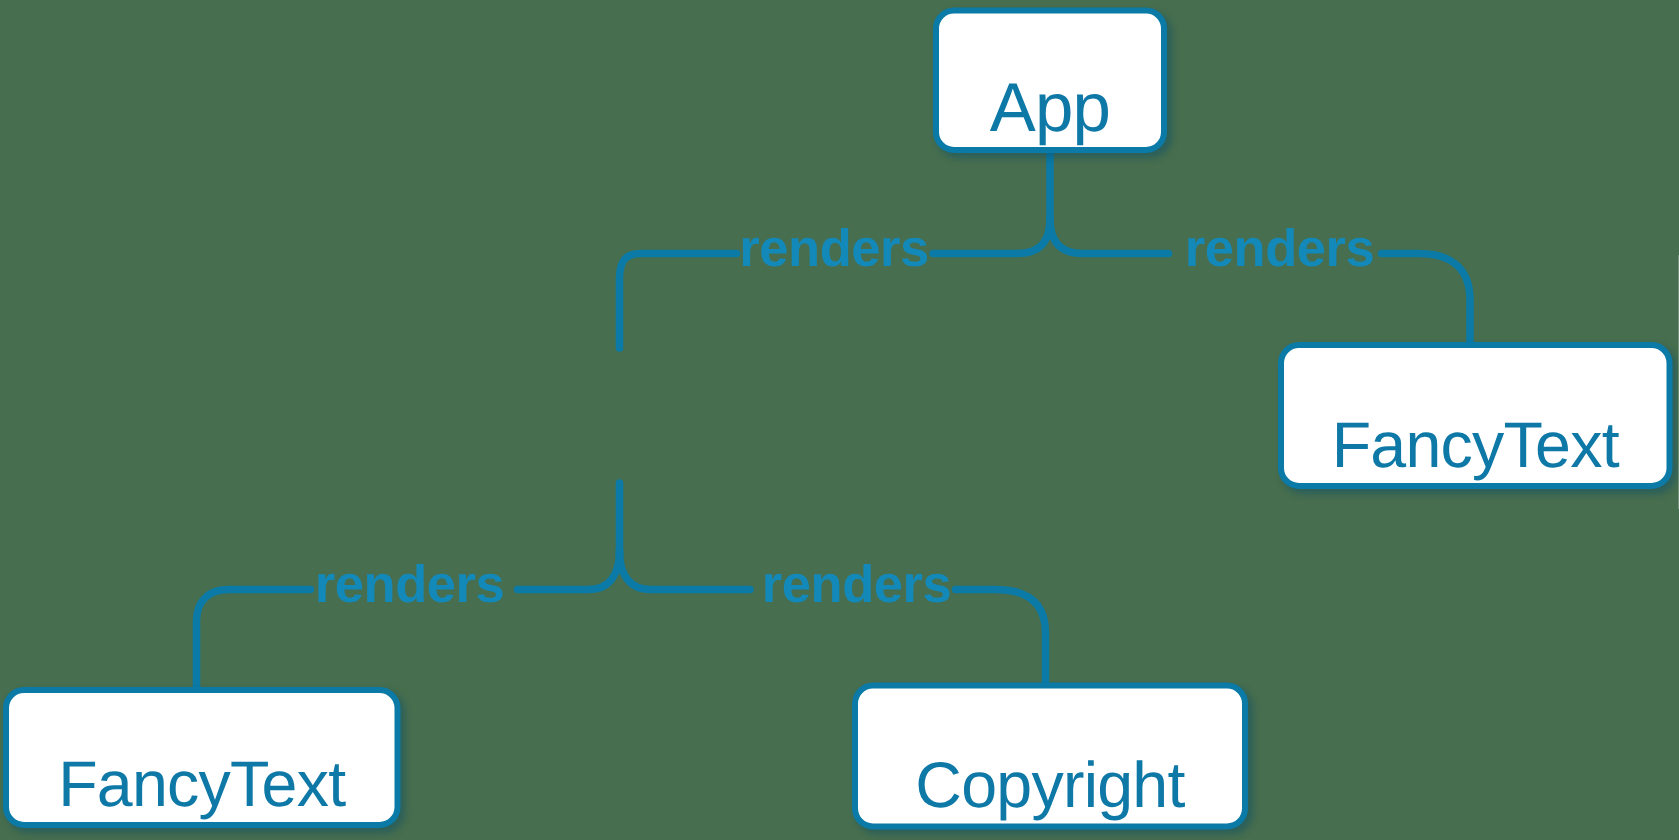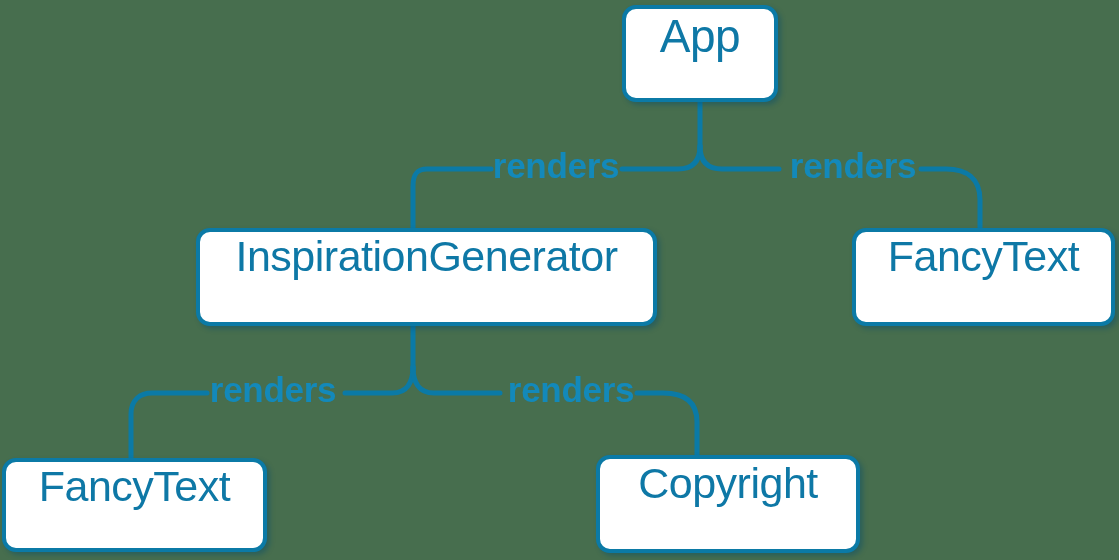--- a/index.html
+++ b/index.html
@@ -15,21 +15,21 @@
   }
   .edges { position: absolute; left: 0; top: 0; }
   .edges path {
     fill: none;
     stroke: var(--stroke, #0b7aa6);
     stroke-width: 5;
     stroke-linecap: round;
   }
   .node {
     position: absolute;
-    display: flex; align-items: flex-start; justify-content: center;
+    display: flex; align-items: flex-end; justify-content: center;
     box-sizing: border-box;
     background: var(--node-fill, #ffffff);
     border: 4px solid var(--stroke, #0b7aa6);
     border-radius: 14px;
     color: var(--node-text, #0e78a6);
     font-size: 43px;
     letter-spacing: -0.5px;
     box-shadow: 3px 3px 5px rgba(9, 77, 106, 0.45);
   }
   .node-app { font-size: 46px; }
@@ -65,29 +65,26 @@
 
   <span class="edge-label" style="left:556px; top:166px;">renders</span>
   <span class="edge-label" style="left:853px; top:166px;">renders</span>
   <span class="edge-label" style="left:273px; top:390px;">renders</span>
   <span class="edge-label" style="left:571px; top:390px;">renders</span>
 
   <div class="node node-app" style="left:622px; top:5px; width:156px; height:97px;">
     <span>App</span>
   </div>
 
-  <div class="node" style="left:196px; top:228px; width:461px; height:98px;">
-    <span>InspirationGenerator</span>
-  </div>
 
   <div class="node" style="left:852px; top:228px; width:263px; height:98px;">
     <span>FancyText</span>
   </div>
 
   <div class="node" style="left:2px; top:458px; width:265px; height:94px;">
     <span>FancyText</span>
   </div>
 
-  <div class="node" style="left:596px; top:455px; width:264px; height:98px;">
+  <div class="node" style="left:568px; top:455px; width:264px; height:98px;">
     <span>Copyright</span>
   </div>
 
 </div>
 
 </body></html>

